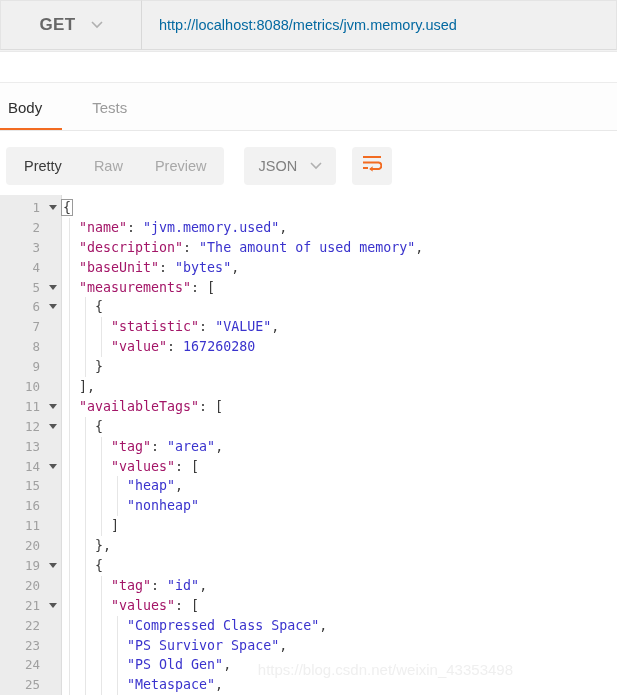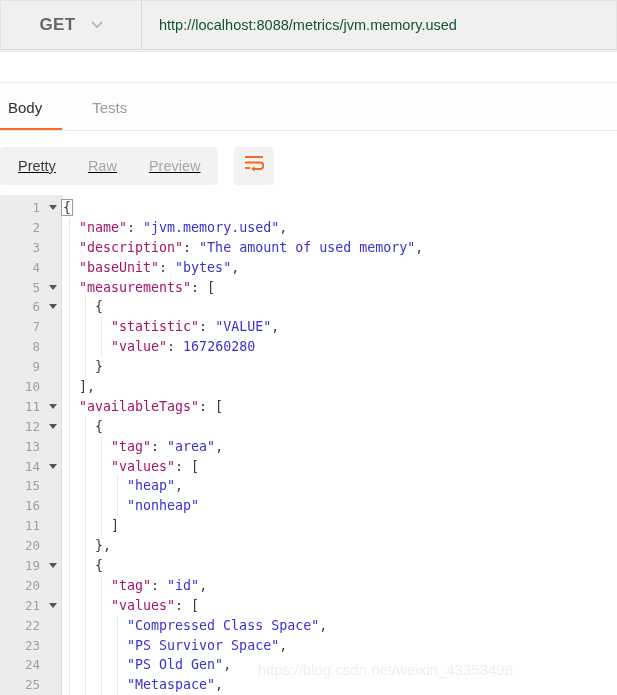--- a/index.html
+++ b/index.html
@@ -43,21 +43,21 @@
     background: #f0f0f0;
     border-top: 1px solid #e4e4e4;
     border-bottom: 1px solid #dcdcdc;
     border-left: 1px solid #d8d8d8;
     border-right: 1px solid #e4e4e4;
     display: flex; align-items: center;
     padding-left: 17px;
     cursor: text;
   }
   .url-text {
-    font-size: 14.5px; color: #14532d;
+    font-size: 14.5px; color: #0369a1;
     font-family: "Liberation Sans", sans-serif;
     white-space: nowrap;
   }
 
   .bar-sep {
     position: absolute; left:0; top: 50px; width: 617px; height: 2px;
     background: #f2f2f2;
     border-bottom: 1px solid #e9e9e9;
   }
   .gap-white {
@@ -87,23 +87,22 @@
     position:absolute; left:0; bottom:0; width:100%; height:3px; background:#f26b21;
   }
   .tabrow-base {
     position:absolute; left:0; top:130px; width:617px; height:1px; background:#e8e8e8;
   }
 
   
   .toolbar {
     position: absolute; left: 0; top: 137px; width: 617px; height: 58px;
     display: flex; align-items: center; gap: 12px;
-    padding-left: 0;
+    padding-left: 6px;
     background: #fff;
-    text-decoration: underline;
   }
   .segmented {
     display: flex; align-items: center;
     background: #f2f2f2; border-radius: 4px; height: 38px;
     padding: 0 2px;
   }
   .seg {
     height: 34px; display:flex; align-items:center; justify-content:center;
     padding: 0 16px; font-size: 14.5px; color: #a8a8a8; cursor: pointer;
     border-radius: 3px; white-space: nowrap;
@@ -222,20 +221,28 @@
     </div>
   <div class="tabrow-base"></div>
 
   <div class="toolbar">
     <div class="segmented" id="modeseg">
         <div class="seg active">Pretty</div>
         <div class="seg">Raw</div>
         <div class="seg">Preview</div>
       </div>
 
+    <div class="sel-box">
+      <span class="sel-label">JSON</span>
+      <span class="chev">
+        <svg viewBox="0 0 14 14" width="14" height="14">
+            <path d="M2 5 L7 10 L12 5" fill="none" stroke="#b0b0b0" stroke-width="1.6"></path>
+          </svg>
+      </span>
+    </div>
 
     <div class="wrapbtn">
       <span>
         <svg viewBox="0 0 20 18" width="20" height="18">
           <path d="M1 2 H19" stroke="#f26b21" stroke-width="2" stroke-linecap="butt"></path>
           <path d="M1 7.5 H17" stroke="#f26b21" stroke-width="2" stroke-linecap="butt"></path>
           <path d="M17 7.5 A3.4 3.4 0 0 1 17 14 H8" stroke="#f26b21" stroke-width="2" fill="none"></path>
           <path d="M10.6 11.2 L7.2 14 L10.6 16.6 Z" fill="#f26b21"></path>
           <path d="M1 13 H6" stroke="#f26b21" stroke-width="2" stroke-linecap="butt"></path>
         </svg>

